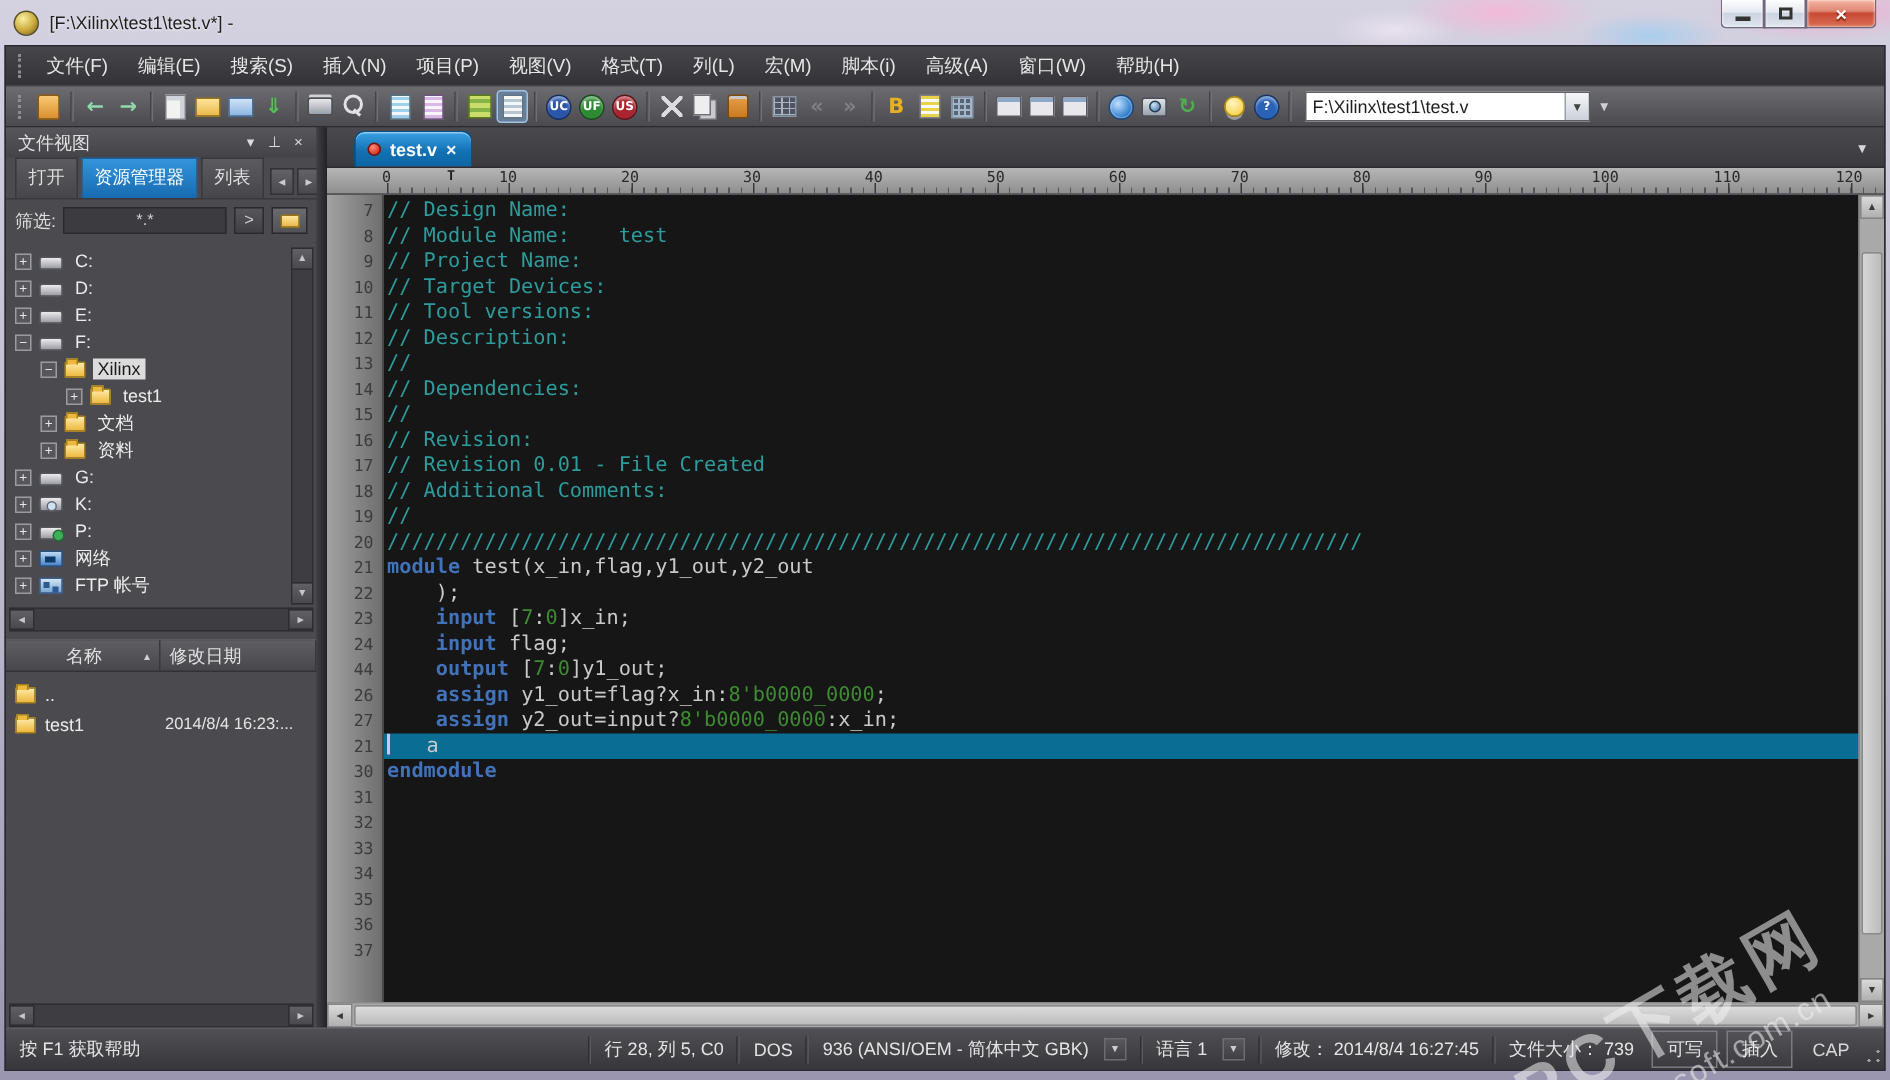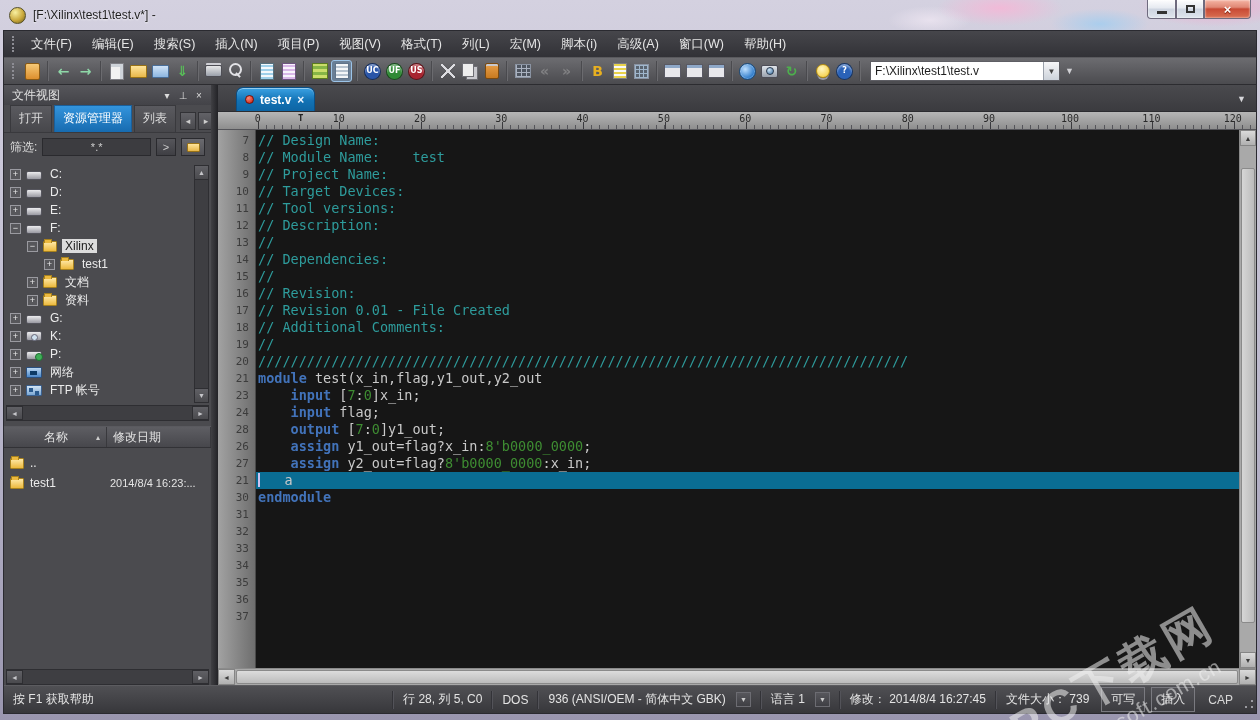--- a/index.html
+++ b/index.html
@@ -535,38 +535,42 @@
               </div>
               <div class="crow">
                 <span class="lnum">20</span>
                 <span class="ltxt"><span class="cmt">////////////////////////////////////////////////////////////////////////////////</span></span>
               </div>
               <div class="crow">
                 <span class="lnum">21</span>
                 <span class="ltxt"><span class="kw">module</span><span class="pl"> test(x_in,flag,y1_out,y2_out</span></span>
               </div>
               <div class="crow">
+                <span class="lnum">22</span>
+                <span class="ltxt"><span class="pl">    );</span></span>
+              </div>
+              <div class="crow">
                 <span class="lnum">23</span>
                 <span class="ltxt"><span class="pl">    </span><span class="kw">input</span><span class="pl"> [</span><span class="num">7</span><span class="pl">:</span><span class="num">0</span><span class="pl">]x_in;</span></span>
               </div>
               <div class="crow">
                 <span class="lnum">24</span>
                 <span class="ltxt"><span class="pl">    </span><span class="kw">input</span><span class="pl"> flag;</span></span>
               </div>
               <div class="crow">
-                <span class="lnum">28</span>
+                <span class="lnum">44</span>
                 <span class="ltxt"><span class="pl">    </span><span class="kw">output</span><span class="pl"> [</span><span class="num">7</span><span class="pl">:</span><span class="num">0</span><span class="pl">]y1_out;</span></span>
               </div>
               <div class="crow">
                 <span class="lnum">26</span>
                 <span class="ltxt"><span class="pl">    </span><span class="kw">assign</span><span class="pl"> y1_out=flag?x_in:</span><span class="num">8'b0000_0000</span><span class="pl">;</span></span>
               </div>
               <div class="crow">
                 <span class="lnum">27</span>
-                <span class="ltxt"><span class="pl">    </span><span class="kw">assign</span><span class="pl"> y2_out=flag?</span><span class="num">8'b0000_0000</span><span class="pl">:x_in;</span></span>
+                <span class="ltxt"><span class="pl">    </span><span class="kw">assign</span><span class="pl"> y2_out=input?</span><span class="num">8'b0000_0000</span><span class="pl">:x_in;</span></span>
               </div>
               <div class="crow cur">
                 <span class="lnum">21</span>
                 <span class="ltxt"><span class="caret"></span><span class="pl">   a</span></span>
               </div>
               <div class="crow">
                 <span class="lnum">30</span>
                 <span class="ltxt"><span class="kw">endmodule</span></span>
               </div>
               <div class="crow">

